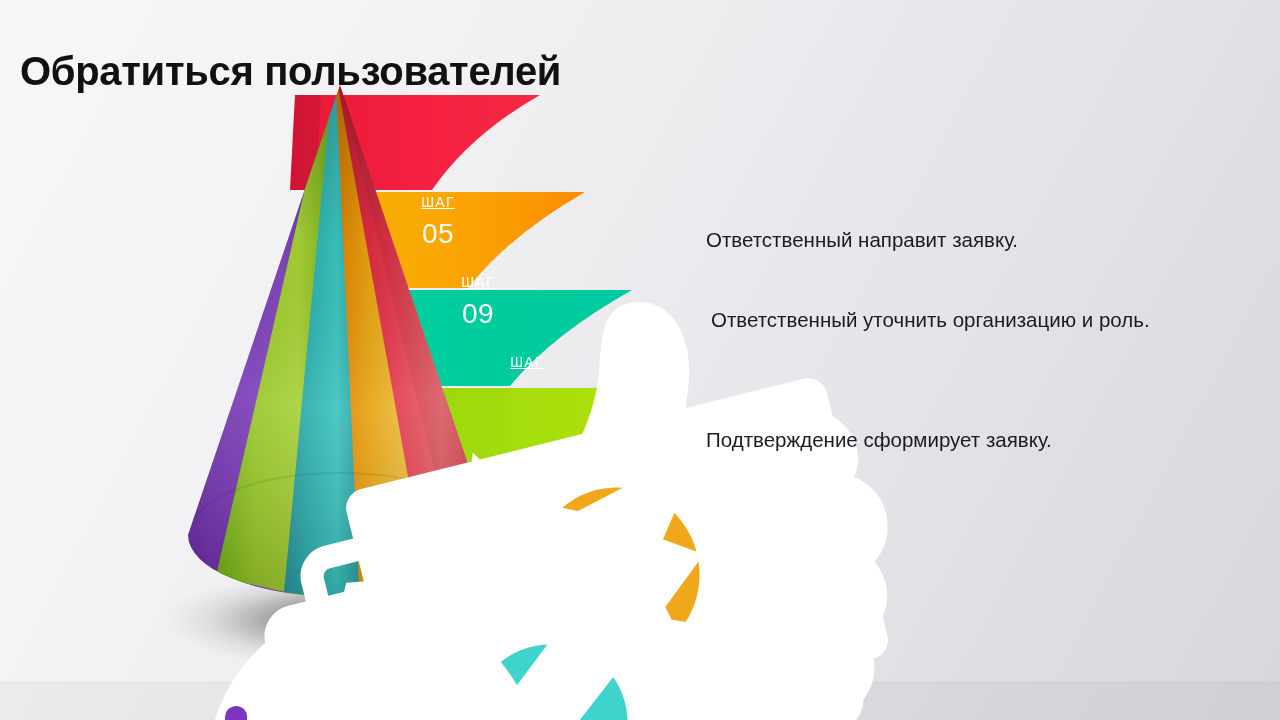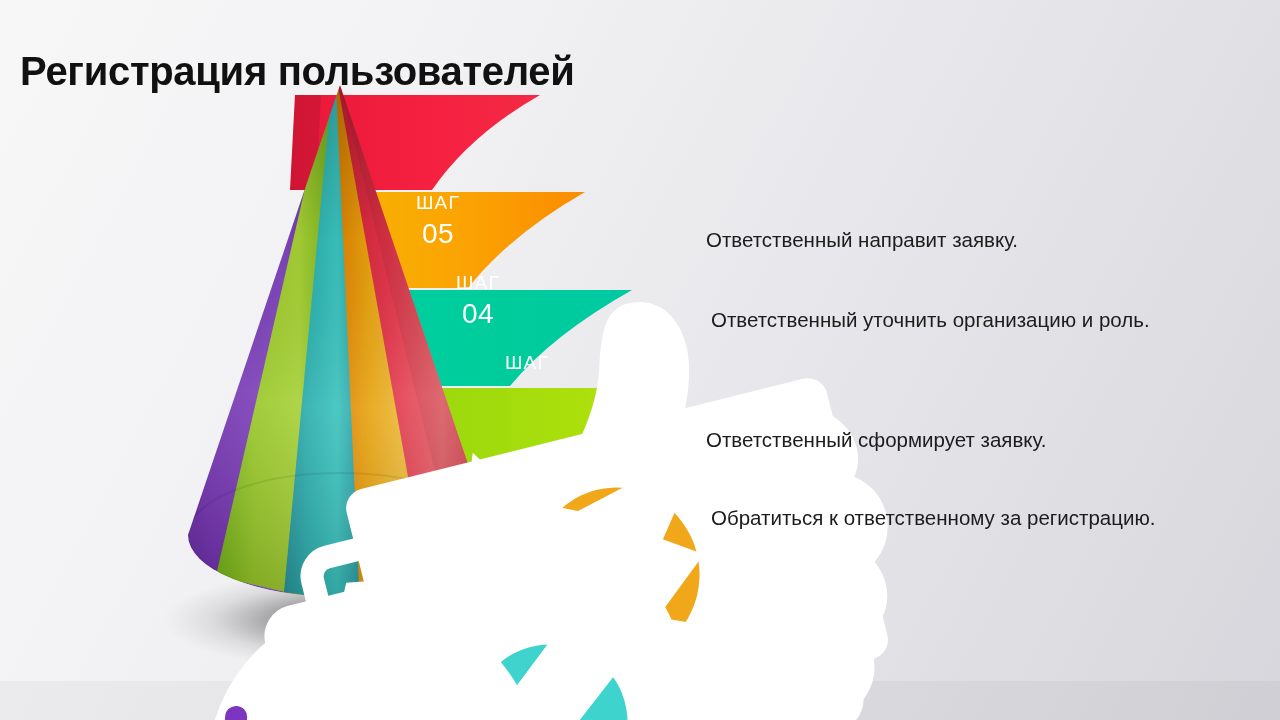--- a/index.html
+++ b/index.html
@@ -66,24 +66,25 @@
   #cone-graphic svg { display: block; width: 660px; height: 600px; overflow: visible; }
 
   
   .banner-label {
     position: absolute;
     text-align: center;
     color: #ffffff;
     pointer-events: none;
   }
   .banner-step {
-    font-size: 19px;
+    font-size: 14px;
     letter-spacing: 1.2px;
     line-height: 21px;
     font-weight: 400;
+    text-decoration: underline;
   }
   .banner-num {
     font-size: 28px;
     line-height: 42px;
     font-weight: 400;
     letter-spacing: 0.5px;
   }
   .bl-05 { left: 348px; top: 112px; width: 100px; }
   .bl-04 { left: 388px; top: 192px; width: 100px; }
   .bl-03 { left: 437px; top: 272px; width: 100px; }
@@ -91,21 +92,21 @@
   .bl-01 { left: 528px; top: 464px; width: 100px; }
 
   
   .ribbon-icon { position: absolute; color: #ffffff; pointer-events: none; }
 </style>
 </head>
 <body>
 
 <div id="slide">
 
-  <h1 id="title">Регистрация пользователей</h1>
+  <h1 id="title">Обратиться пользователей</h1>
 
   <div id="cone-graphic">
     <svg viewBox="0 0 660 600" xmlns="http://www.w3.org/2000/svg">
       <defs>
 
         <radialGradient id="groundShadow" cx="50%" cy="50%" r="50%">
           <stop offset="0%" stop-color="#2a2a2a" stop-opacity="0.62"></stop>
           <stop offset="42%" stop-color="#3a3a3a" stop-opacity="0.38"></stop>
           <stop offset="72%" stop-color="#555555" stop-opacity="0.13"></stop>
           <stop offset="100%" stop-color="#777777" stop-opacity="0"></stop>
@@ -293,34 +294,33 @@
         <rect x="8.8" y="25.6" width="6.4" height="1.9" rx="0.9"></rect>
       </svg>
     </span>
 
     <div class="banner-label bl-05">
       <div class="banner-step">ШАГ</div>
       <div class="banner-num">05</div>
     </div>
     <div class="banner-label bl-04">
       <div class="banner-step">ШАГ</div>
-      <div class="banner-num">04</div>
+      <div class="banner-num">09</div>
     </div>
     <div class="banner-label bl-03">
       <div class="banner-step">ШАГ</div>
     </div>
     <div class="banner-label bl-02">
       <div class="banner-step">ШАГ</div>
     </div>
     <div class="banner-label bl-01">
       <div class="banner-step">ШАГ</div>
       <div class="banner-num">01</div>
     </div>
   </div>
 
   <div id="text-column">
     <p class="desc desc-1">Ответственный направит заявку.</p>
     <p class="desc desc-2 justify"> Ответственный уточнить организацию и роль.</p>
-    <p class="desc desc-3">Ответственный сформирует заявку.</p>
-    <p class="desc desc-4 justify"> Обратиться к ответственному за регистрацию.</p>
+    <p class="desc desc-3">Подтверждение сформирует заявку.</p>
   </div>
 
 </div>
 
 </body></html>

